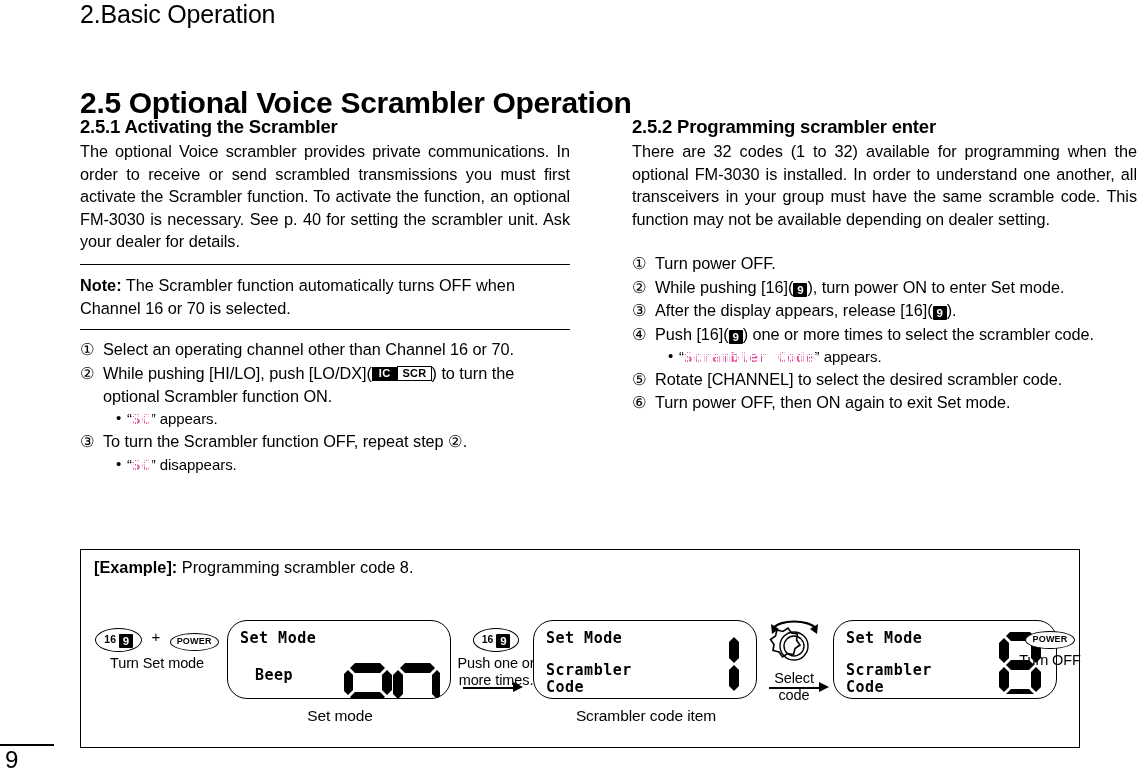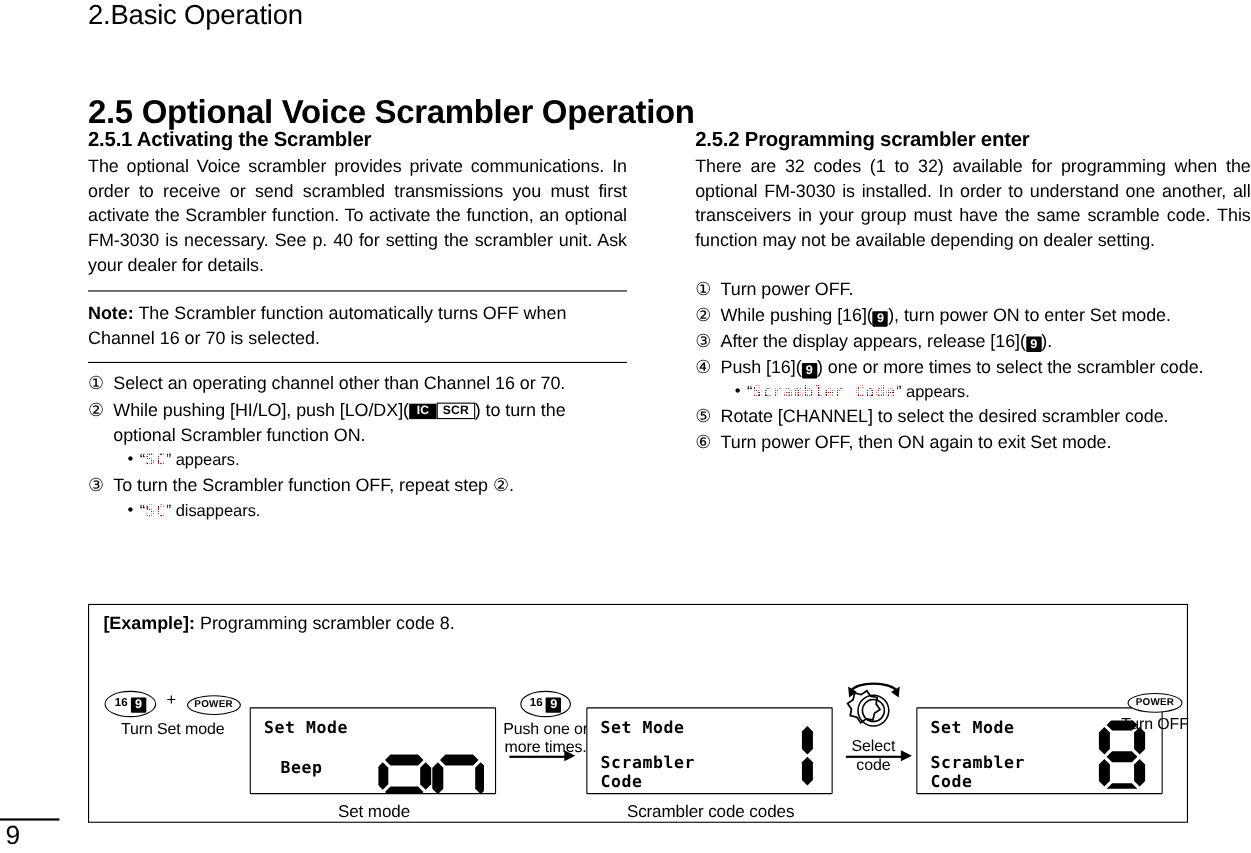--- a/index.html
+++ b/index.html
@@ -94,21 +94,21 @@
     left: 13px; top: -1px;
     font-size: 15px;
   }
 
   
   .lcd-inline {
     font-family: "DejaVu Sans Mono", monospace;
     font-size: 14.5px;
     letter-spacing: 0.6px;
     font-weight: bold;
-    color: #7f1d1d;
+    color: #ec4899;
     -webkit-text-stroke: 0.2px #fff;
     text-shadow:
        0.7px 0 0 #fff, -0.7px 0 0 #fff,
        0 0.7px 0 #fff, 0 -0.7px 0 #fff;
     position: relative;
   }
   .lcd-inline::after {
     content: "";
     position: absolute;
     left: -1px; right: -1px; top: 1px; bottom: 2px;
@@ -221,23 +221,22 @@
     line-height: 17px;
     margin-top: 3px;
     text-align: center;
     letter-spacing: -0.1px;
   }
 
   
   .lcd-panel {
     position: absolute;
     border: 1.9px solid #000;
-    border-radius: 1px;
+    border-radius: 20px;
     background: #fff;
-    margin-top: 23px;
   }
   .lcd-line {
     position: absolute;
     font-family: "DejaVu Sans Mono", monospace;
     font-weight: bold;
     font-size: 15px;
     letter-spacing: 0.5px;
     color: #000;
     white-space: pre;
   }
@@ -423,21 +422,21 @@
     <div class="lcd-panel" style="left:452px; top:18px; width:224px; height:79px;">
       <div class="lcd-line" style="left:12px; top:8px;">Set Mode</div>
       <div class="lcd-line" style="left:12px; top:40px;">Scrambler</div>
       <div class="lcd-line" style="left:12px; top:57px;">Code</div>
       <div class="seg" style="position:absolute; left:182px; top:11px;">
         <svg width="26" height="62" viewBox="0 0 26 62" aria-hidden="true">
           <polygon points="18,5 23,10 23,26 18,31 13,26 13,10" fill="#000"></polygon>
           <polygon points="18,33 23,38 23,54 18,59 13,54 13,38" fill="#000"></polygon>
         </svg>
       </div>
-      <div class="panel-caption" style="left:0; top:86px; width:224px;">Scrambler code codes</div>
+      <div class="panel-caption" style="left:0; top:86px; width:224px;">Scrambler code item</div>
     </div>
 
     <div class="knob-wrap" style="left:678px; top:10px; width:70px;">
       <svg width="70" height="56" viewBox="0 0 70 56" aria-hidden="true">
         <path d="M14 17 C19 7, 51 7, 57 17" fill="none" stroke="#000" stroke-width="2.2"></path>
         <polygon points="12,12 20,17 13,22" fill="#000"></polygon>
         <polygon points="59,12 51,17 58,22" fill="#000"></polygon>
         <path d="M35 20
                  l6 1.5 l5 -3.5 l3.5 5 l6 1 l-1 6 l3.5 5 l-5 3.5 l-1.5 6 l-6 -1 l-5 3.5 l-3.5 -5 l-6 -1.5 l1 -6 l-3.5 -5 l5 -3.5 l1.5 -6 z" fill="none" stroke="#000" stroke-width="1.6" transform="translate(-17,-2)"></path>
         <circle cx="35" cy="34" r="14" fill="none" stroke="#000" stroke-width="1.4"></circle>

